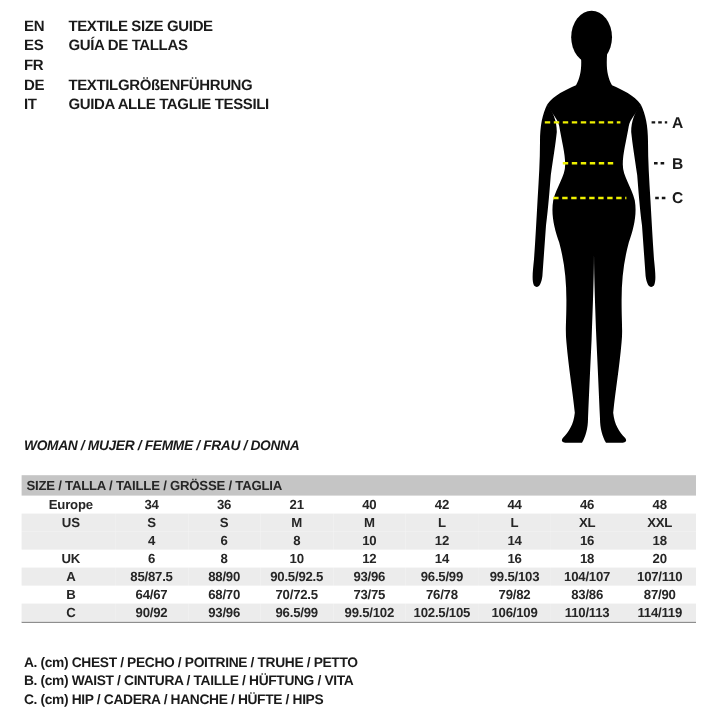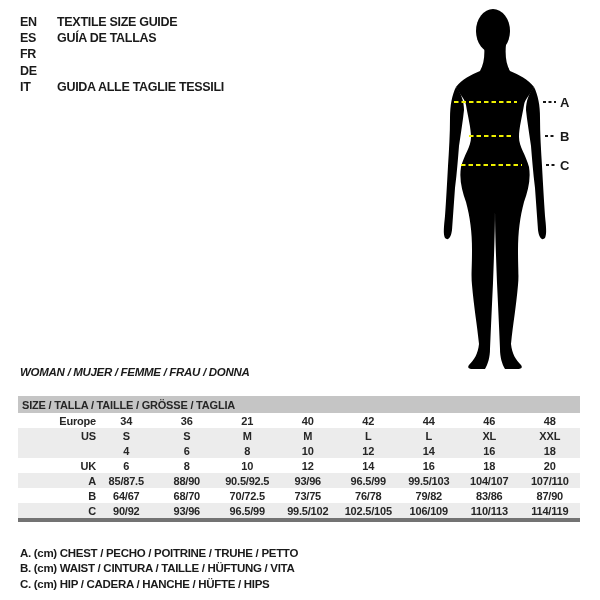--- a/index.html
+++ b/index.html
@@ -20,27 +20,27 @@
   .figure svg { display:block; width:172px; height:372px; }
   .measure-label { font-family:"Liberation Sans", sans-serif; font-weight:bold;
                    font-size:13px; fill:#1a1a1a; }
 
   
   .section-title { position:absolute; left:20px; top:366px; font-weight:bold;
                    font-size:11.5px; letter-spacing:-0.3px;font-style:italic; }
 
   
   .size-table-wrap { position:absolute; left:18px; top:396px; width:562px;
-                     border-bottom:4px solid #737373; }
+                     border-bottom:1px solid #737373; }
   table.size-table { border-collapse:collapse; width:562px; table-layout:fixed;
                      font-size:11px; font-weight:bold; color:#262626;
                      letter-spacing:-0.2px; }
   table.size-table td { height:15px; text-align:center; padding:0;
                         vertical-align:middle; white-space:nowrap; }
-  table.size-table td.lbl { text-align:right; padding-left:4px; }
+  table.size-table td.lbl { text-align:center; padding-left:4px; }
   table.size-table tr.hdr td { background:#c5c5c5; text-align:left;
                                padding-left:4px; height:17px; }
   table.size-table tr.gray td { background:#ececec;margin-left:20px; }
   col.c-label { width:78px; }
   col.c-data  { width:60.5px; }
 
   
   .legend { position:absolute; left:20px; top:546px; font-weight:bold;
             font-size:11.5px; line-height:15.4px; letter-spacing:-0.3px; }
 </style>
@@ -56,20 +56,21 @@
     </div>
     <div class="lang-row">
       <span class="lang-code">ES</span>
       <span class="lang-label">GUÍA DE TALLAS</span>
     </div>
     <div class="lang-row">
       <span class="lang-code">FR</span>
     </div>
     <div class="lang-row">
       <span class="lang-code">DE</span>
+      <span class="lang-label">TEXTILGRÖßENFÜHRUNG</span>
     </div>
     <div class="lang-row">
       <span class="lang-code">IT</span>
       <span class="lang-label">GUIDA ALLE TAGLIE TESSILI</span>
     </div>
   </div>
 
   <div class="figure">
     <svg viewBox="0 0 172 372" xmlns="http://www.w3.org/2000/svg">
 

